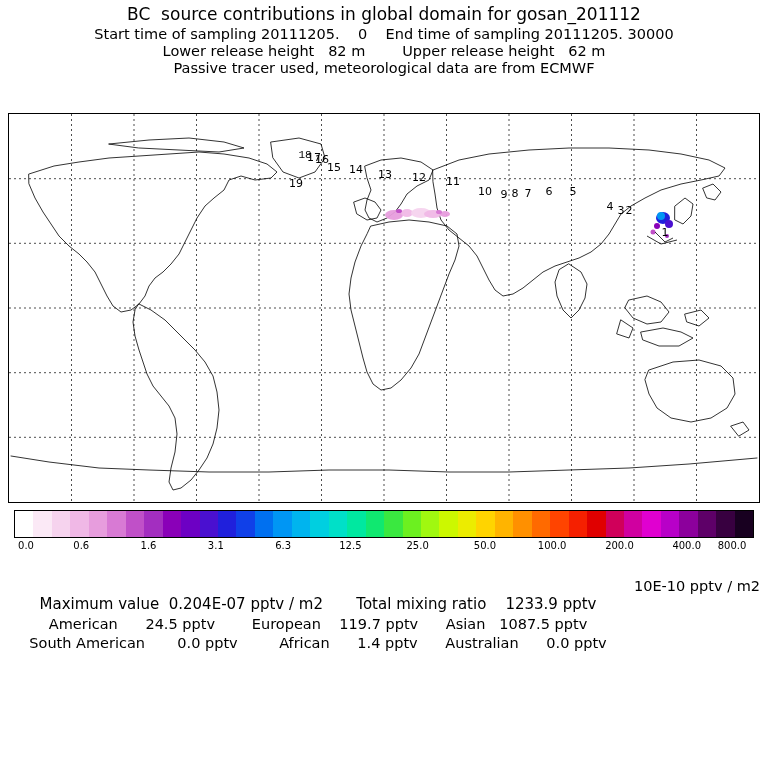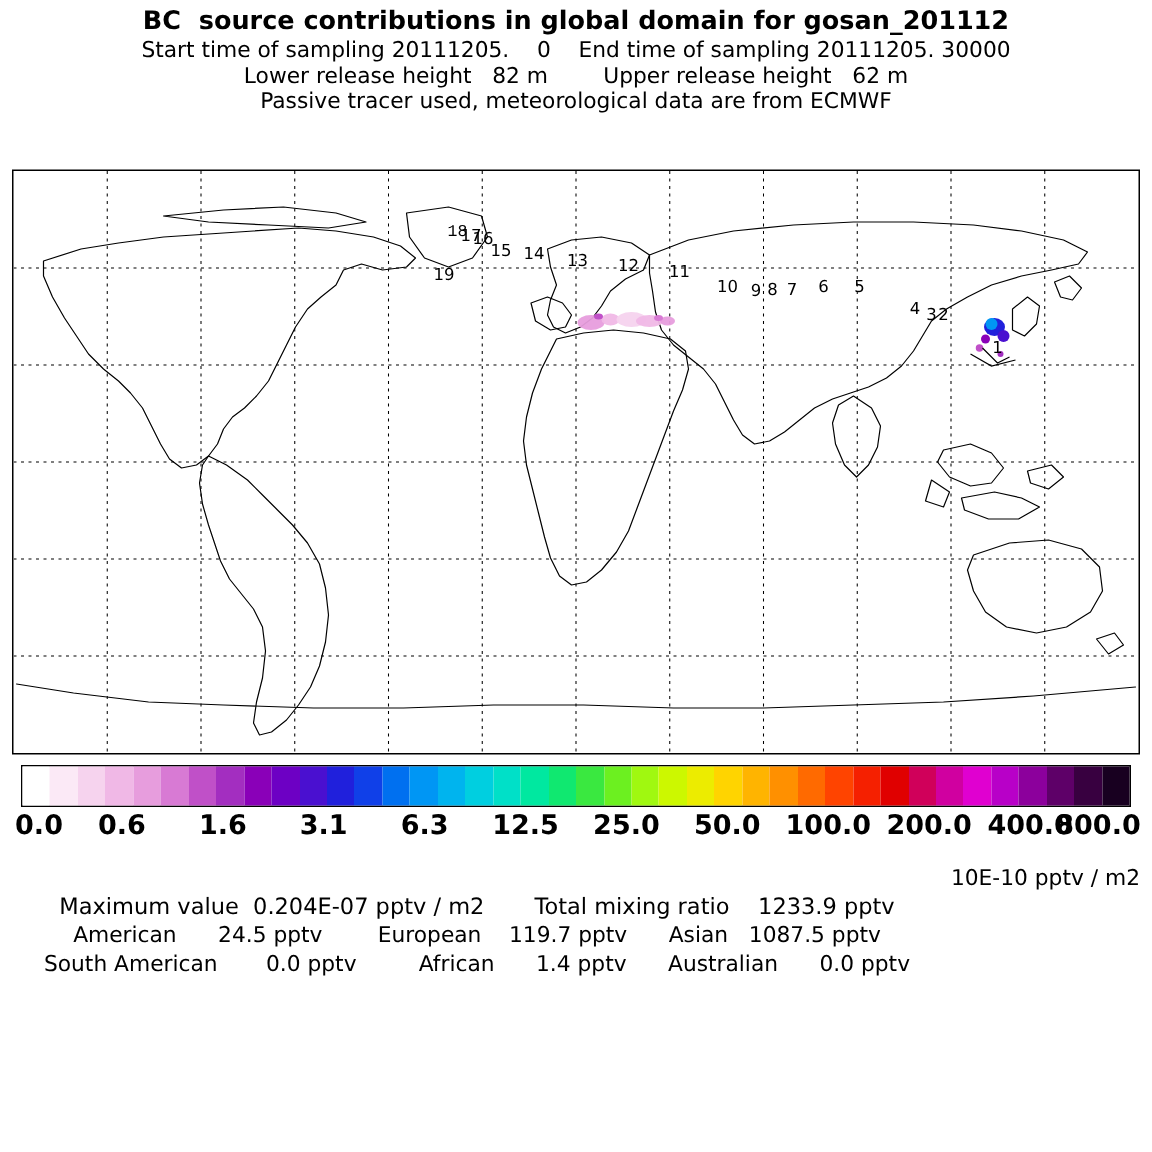--- a/index.html
+++ b/index.html
@@ -10,21 +10,21 @@
     color:#000000;
     overflow:hidden;
     position:relative;
   }
   .header{
     text-align:center;
     padding-top:4px;
   }
   .title{
     font-size:17px;
-    font-weight:bold;
+    font-weight:normal;
     letter-spacing:0px;
     margin-bottom:2px;
     white-space:pre;
   }
   .subline{
     font-size:14.5px;
     margin:1px 0;
     white-space:pre;
   }
   .map-wrap{
@@ -65,22 +65,22 @@
   }
   .cbar div{flex:1 1 0;height:100%;}
   .cbar-labels{
     position:relative;
     height:18px;
     width:752px;
     margin-top:2px;
   }
   .cbar-labels span{
     position:absolute;
-    font-size:18px;
-    font-weight:bold;
+    font-size:10px;
+    font-weight:normal;
     transform:translateX(-50%);
     top:0;
   }
   .cbar-unit{
     text-align:right;
     font-size:14.5px;
     margin-top:20px;
     width:752px;
   }
   .stats{

